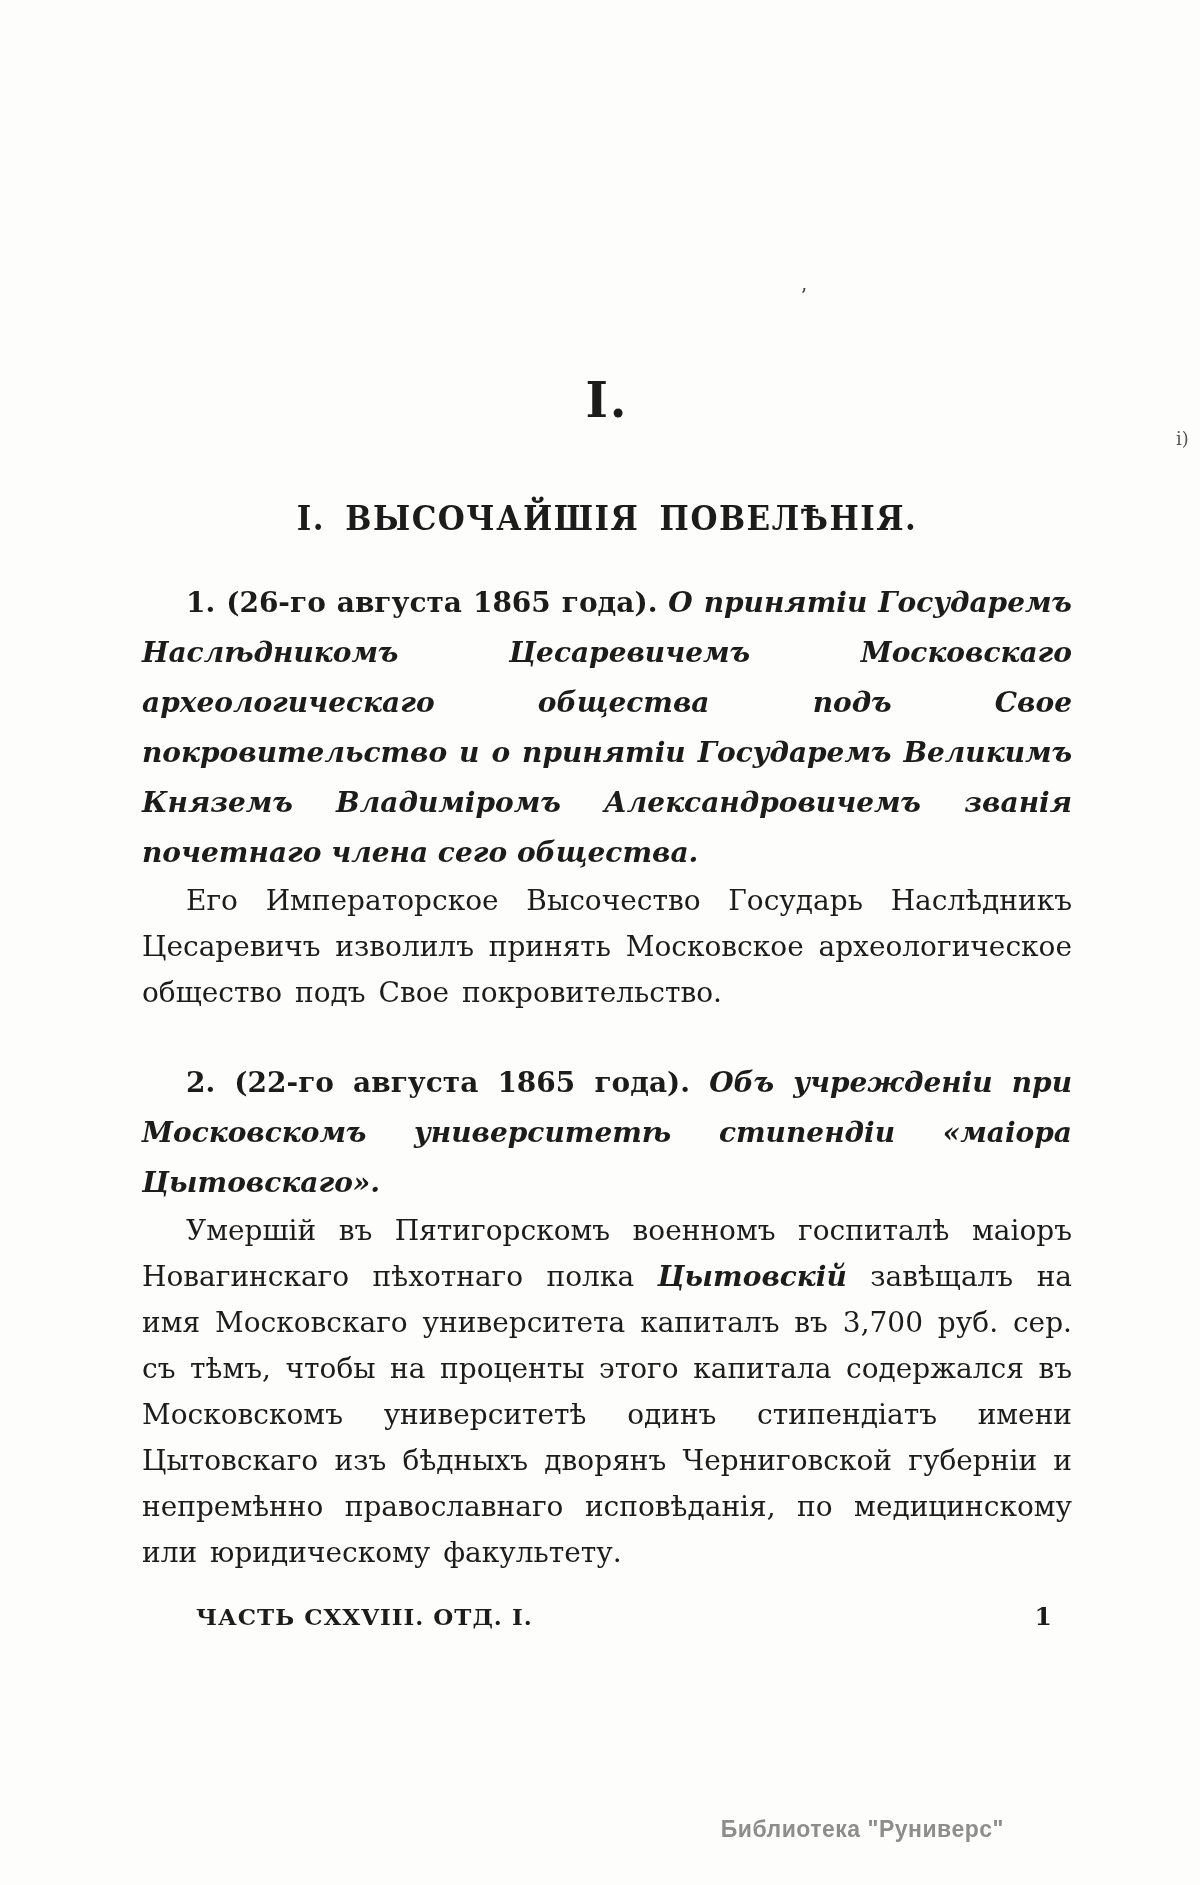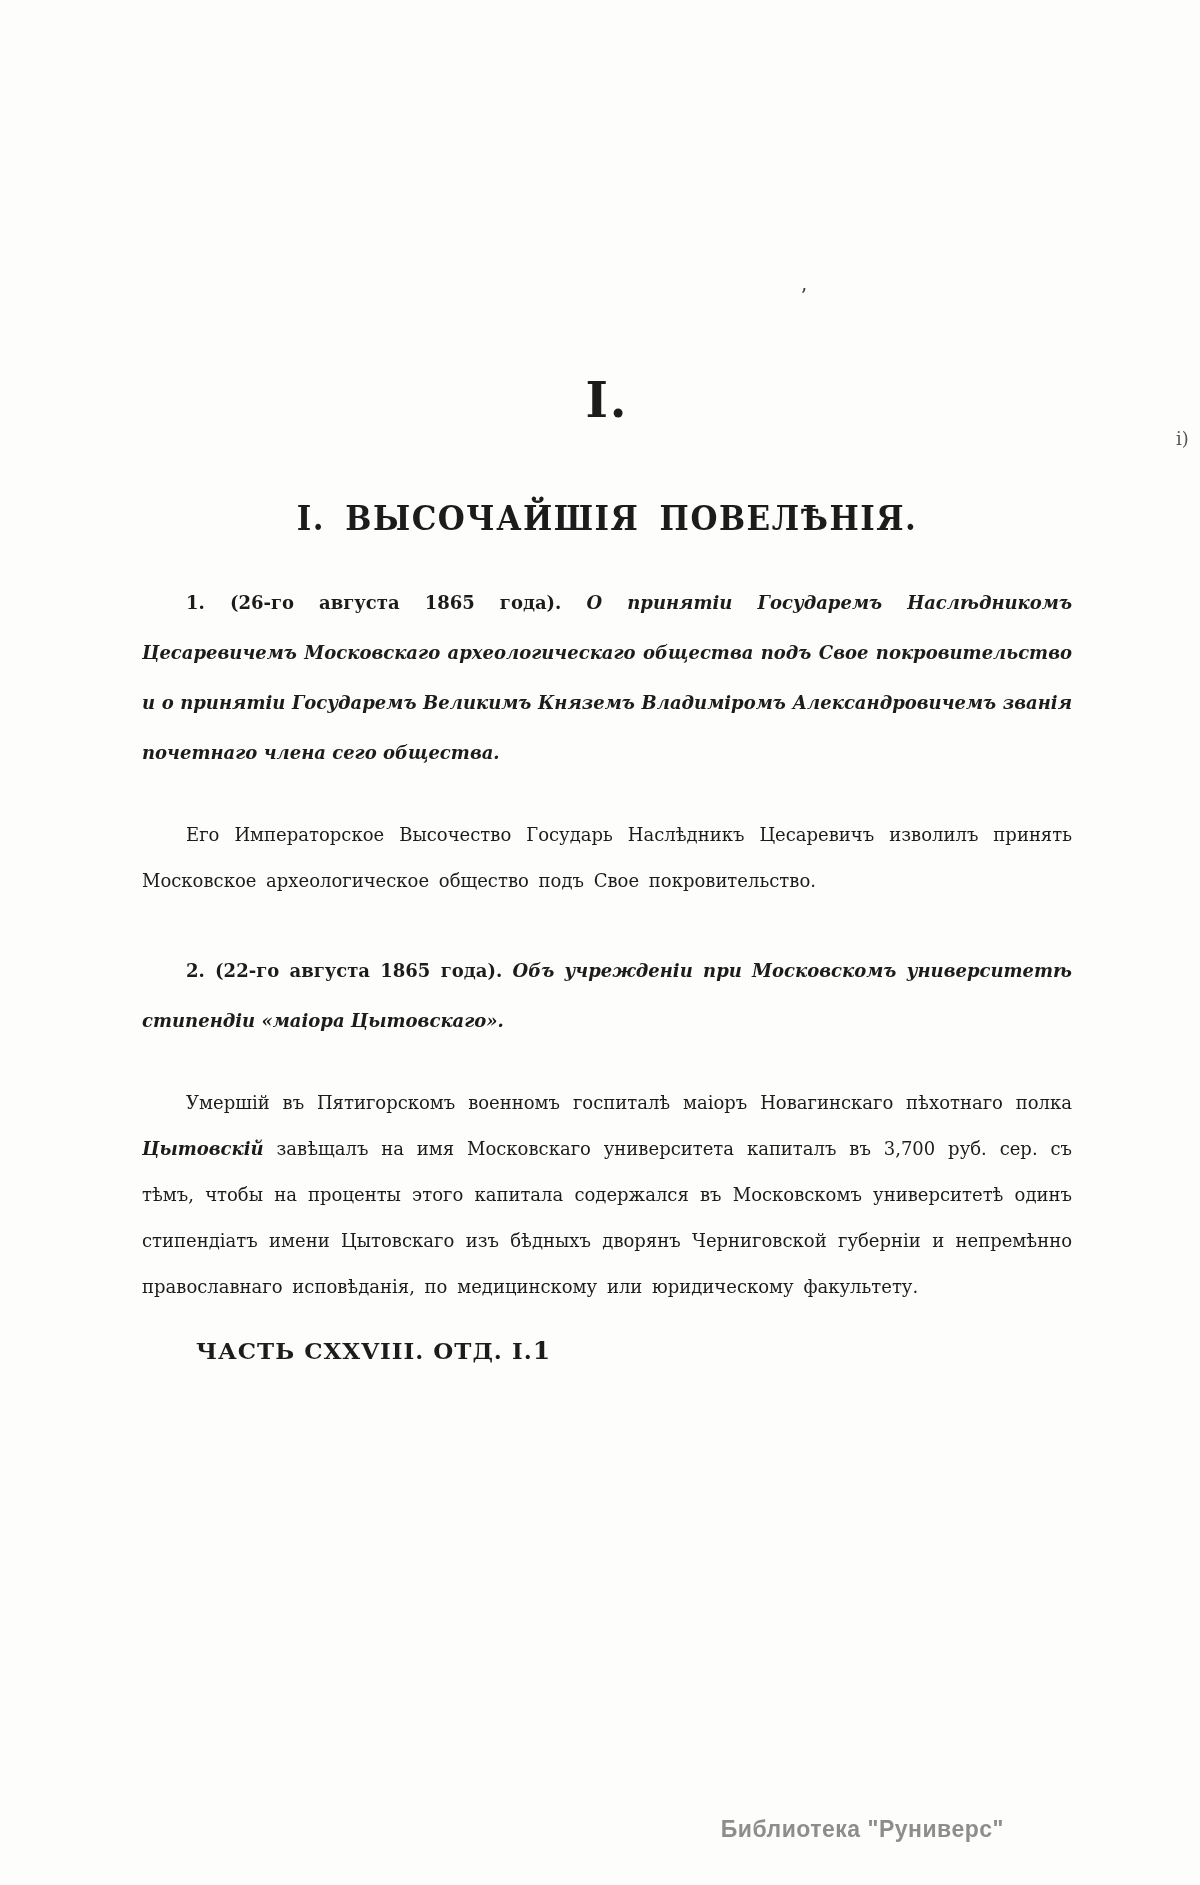--- a/index.html
+++ b/index.html
@@ -35,47 +35,47 @@
     font-size: 31px;
     font-weight: bold;
     letter-spacing: 1.5px;
     word-spacing: 8px;
     margin: 72px 0 0 0;
     transform: scaleY(1.08);
   }
   p.entry-heading, p.body-para {
     text-align: justify;
     text-indent: 44px;
-    font-size: 18px;
+    font-size: 28px;
     line-height: 48px;
     margin: 0;
   }
   p.entry-heading {
     margin-top: 42px;
     line-height: 50px;
   }
   p.body-para {
-    margin-top: 34px;
     line-height: 46px;
     word-spacing: 4px;
   }
   .lead-roman {
     font-style: normal;
     font-weight: bold;
   }
   .head-italic {
     font-style: italic;
     font-weight: bold;
   }
   .inline-italic {
     font-style: italic;
     font-weight: bold;
   }
   .footer-row {
     display: flex;
+    justify-content: space-between;
     align-items: baseline;
     margin-top: 26px;
     padding-left: 54px;
     padding-right: 20px;
   }
   .footer-signature {
     font-size: 23px;
     font-weight: bold;
     letter-spacing: 1px;
   }

